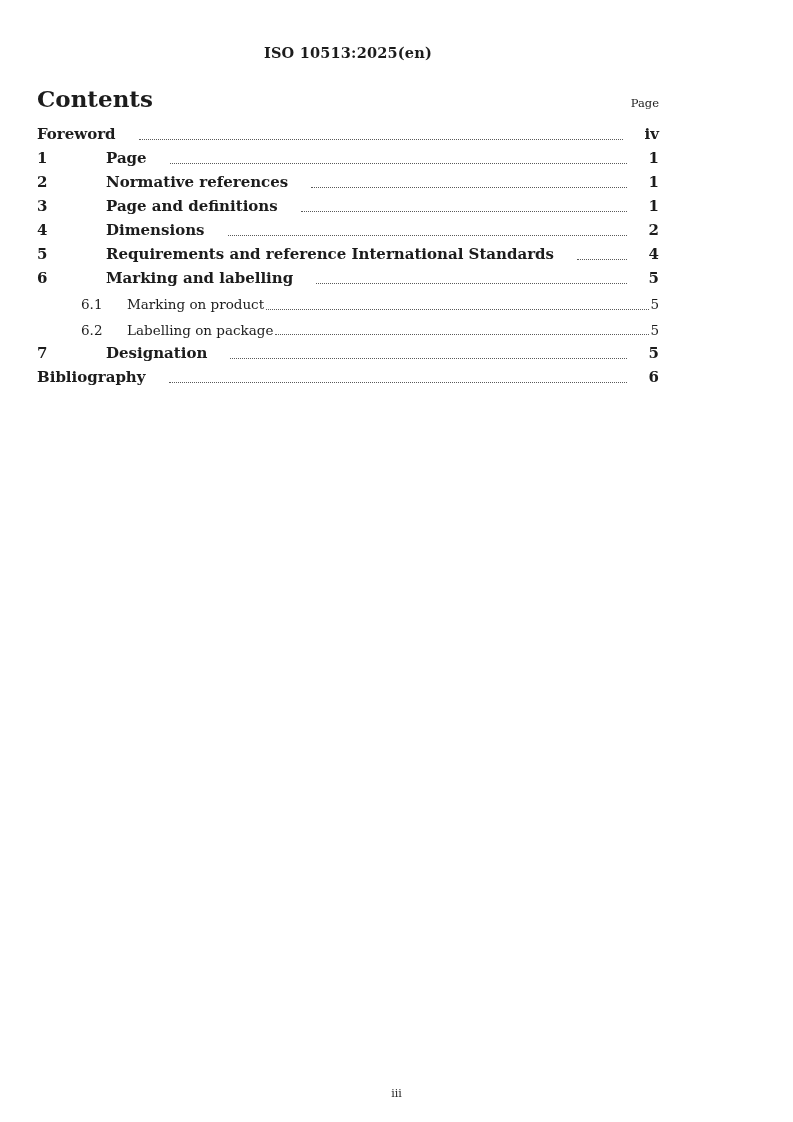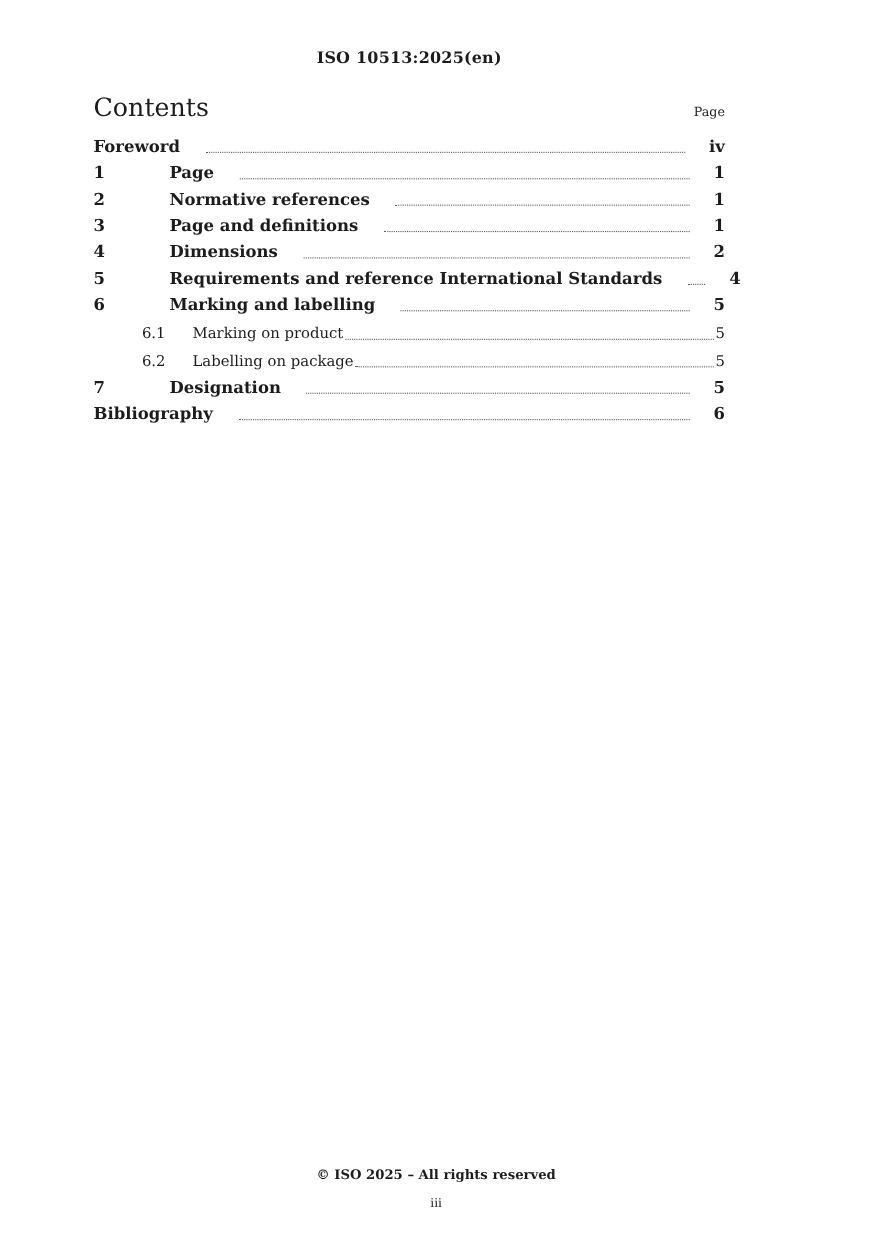--- a/index.html
+++ b/index.html
@@ -8,40 +8,40 @@
     width: 793px;
     height: 1122px;
     position: relative;
     font-family: "DejaVu Serif", "Liberation Serif", serif;
     color: #1c1c1c;
     overflow: hidden;
   }
   .page {
     width: 716px;
     height: 1122px;
-    padding: 44px 57px 0 85px;
+    padding: 44px 57px 0 37px;
     position: relative;
   }
   .doc-ref {
     text-align: center;
     font-size: 14.5px;
     font-weight: bold;
     color: #1c1c1c;
     letter-spacing: 0.2px;
   }
   .contents-heading-row {
     display: flex;
     align-items: baseline;
     justify-content: space-between;
     margin-top: 24px;
     margin-bottom: 15px;
   }
   .contents-title {
     font-size: 23px;
-    font-weight: normal;
+    font-weight: bold;
     color: #1c1c1c;
   }
   .page-label {
     font-size: 11.5px;
     font-weight: normal;
     color: #1c1c1c;
   }
   .toc { width: 100%; }
   .toc-row {
     display: flex;
@@ -174,17 +174,16 @@
         <span class="toc-page">5</span>
       </div>
       <div class="toc-row level-0 bold">
         <span class="toc-title">Bibliography</span>
         <span class="toc-leader"></span>
         <span class="toc-page">6</span>
       </div>
     </div>
 
   <div class="footer">
-    <div class="footer-copyright">© ISO 2025 – All rights reserved</div>
     <div class="footer-pagenum">iii</div>
   </div>
 
 </div>
 
 </body></html>

